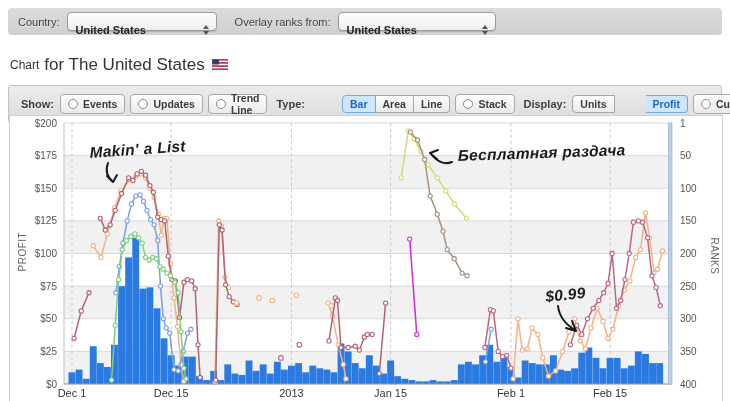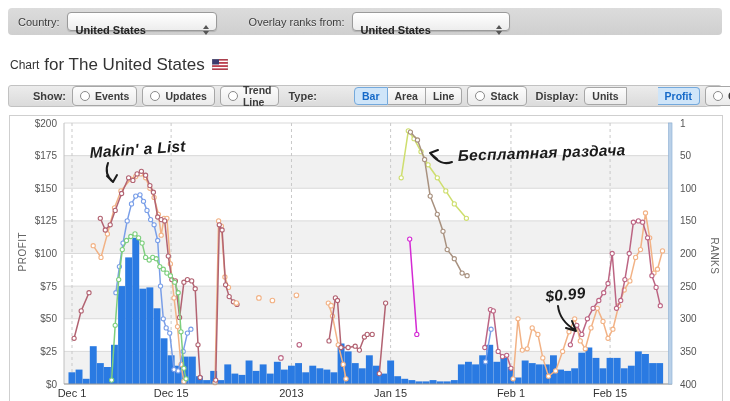--- a/index.html
+++ b/index.html
@@ -15,22 +15,22 @@
   .dd-value{font-size:11px;font-weight:bold;color:#222;flex:1;white-space:nowrap;overflow:hidden;}
   .stepper{width:11px;height:13px;display:flex;flex-direction:column;align-items:center;justify-content:center;margin-left:4px;}
   .stepper .up{width:0;height:0;border-left:3.5px solid transparent;border-right:3.5px solid transparent;border-bottom:4px solid #555;margin-bottom:2px;}
   .stepper .dn{width:0;height:0;border-left:3.5px solid transparent;border-right:3.5px solid transparent;border-top:4px solid #555;}
   
   .titlerow{position:absolute;left:10px;top:54px;height:22px;display:flex;align-items:center;}
   .title-bold{font-size:12px;font-weight:normal;color:#333;}
   .title-rest{font-size:17px;color:#333;margin-left:5px;}
   .flag{margin-left:7px;display:inline-block;}
   
-  .toolbar{position:absolute;left:8px;top:85px;right:8px;height:22px;background:linear-gradient(#ececec,#dbdbdb);
-           border:1px solid #c2c2c2;border-radius:3px;display:flex;align-items:center;padding:0 20px;box-sizing:border-box;}
+  .toolbar{position:absolute;left:8px;top:85px;right:8px;height:38px;background:linear-gradient(#ececec,#dbdbdb);
+           border:1px solid #c2c2c2;border-radius:3px;display:flex;align-items:center;padding:0 8px;box-sizing:border-box;}
   .tl-label{font-size:11px;font-weight:bold;color:#3c3c3c;margin:0 6px 0 4px;text-shadow:0 1px 0 rgba(255,255,255,.6);}
   .pill{height:18px;background:linear-gradient(#fdfdfd,#eaeaea);border:1px solid #a6a6a6;border-radius:4px;
         display:flex;align-items:center;padding:0 7px;margin-right:5px;font-size:10.5px;font-weight:bold;color:#3c3c3c;
         box-shadow:0 1px 0 rgba(255,255,255,.5);cursor:default;}
   .radio{width:8px;height:8px;border:1px solid #8a8a8a;border-radius:50%;background:#fff;margin-right:5px;flex:0 0 auto;}
   .seg{display:flex;height:18px;margin-right:5px;}
   .seg .seg-btn{height:18px;box-sizing:border-box;background:linear-gradient(#fdfdfd,#eaeaea);border:1px solid #a6a6a6;
         border-left:none;display:flex;align-items:center;padding:0 7px;font-size:10.5px;font-weight:bold;color:#3c3c3c;cursor:default;}
   .seg .seg-btn:first-child{border-left:1px solid #a6a6a6;border-radius:4px 0 0 4px;}
   .seg .seg-btn:last-child{border-radius:0 4px 4px 0;}
@@ -49,21 +49,21 @@
 
 <div class="topbar">
   <span class="tb-label">Country:</span>
   <div class="dropdown" style="width:150px;">
     <span class="dd-value">United States</span>
     <span class="stepper">
         <span class="up"></span>
         <span class="dn"></span>
       </span>
   </div>
-  <span class="tb-label" style="margin-left:32px;">Overlay ranks from:</span>
+  <span class="tb-label" style="margin-left:18px;">Overlay ranks from:</span>
   <div class="dropdown" style="width:158px;">
     <span class="dd-value">United States</span>
     <span class="stepper">
         <span class="up"></span>
         <span class="dn"></span>
       </span>
   </div>
 </div>
 
 <div class="titlerow">

